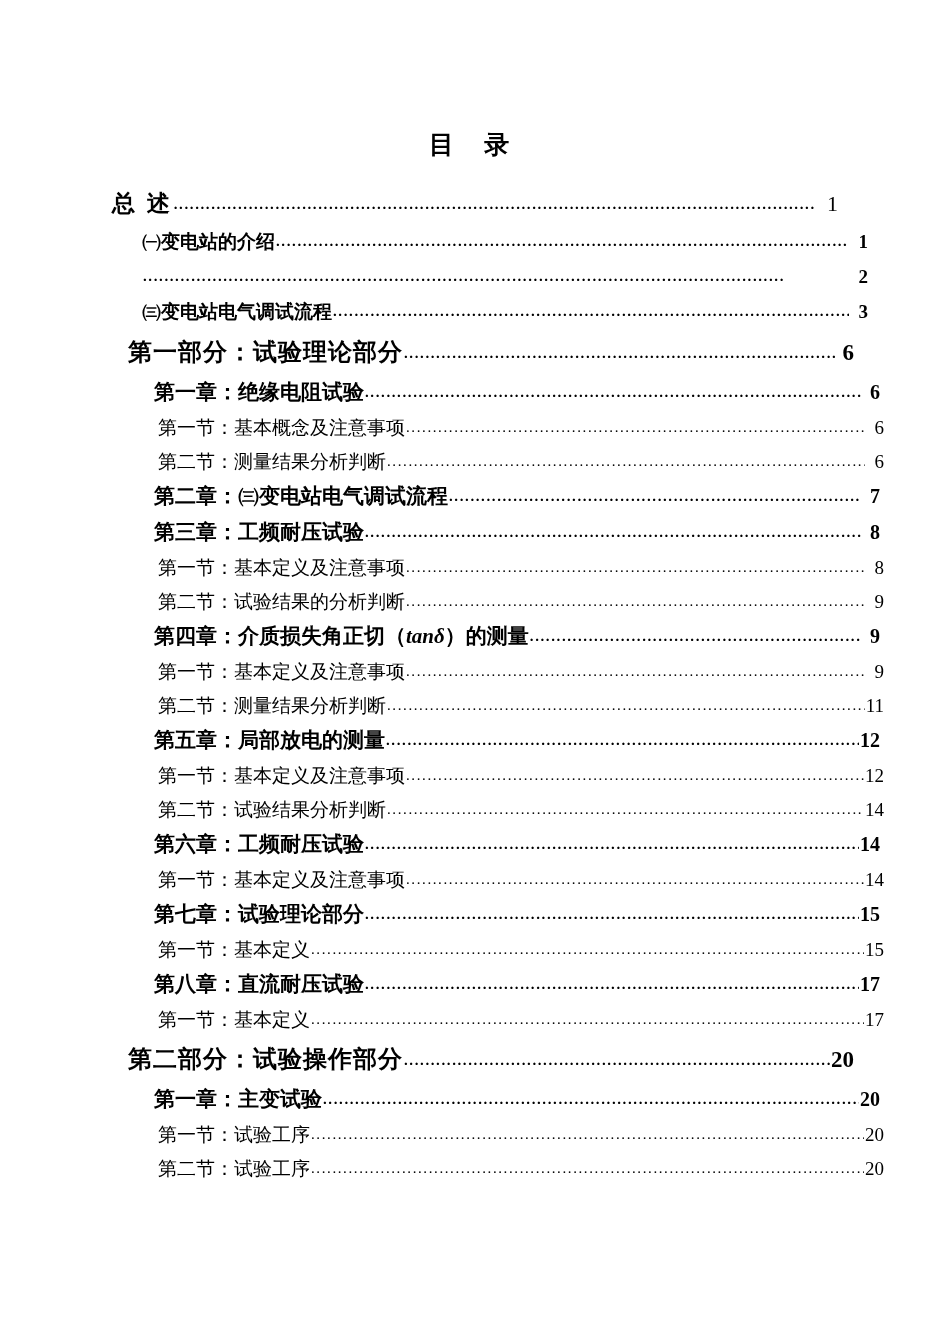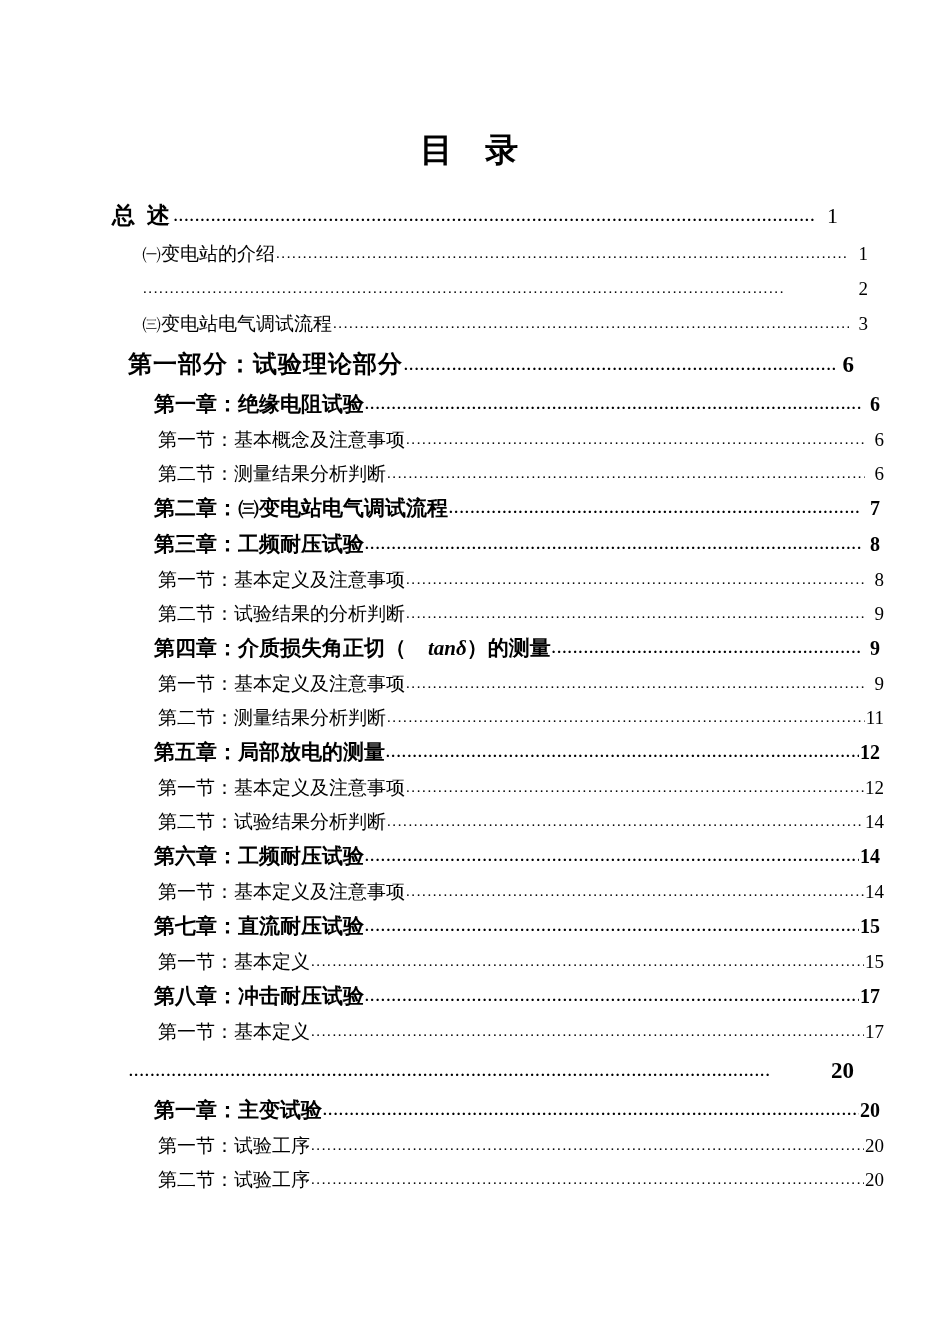--- a/index.html
+++ b/index.html
@@ -16,21 +16,21 @@
   }
   .page {
     position: relative;
     width: 950px;
     height: 1343px;
     box-sizing: border-box;
     padding: 128px 112px 0 112px;
   }
   .doc-title {
     text-align: center;
-    font-size: 33px;
+    font-size: 25px;
     font-weight: bold;
     letter-spacing: 12px;
     margin: 0 0 22px 0;
     font-family: "Liberation Serif", "DejaVu Serif", serif;
   }
   .toc {
     display: block;
   }
   .toc-row {
     display: flex;
@@ -63,21 +63,21 @@
   .lvl-top {
     font-size: 23px;
     font-weight: bold;
     letter-spacing: 3px;
     padding: 9px 0 9px 0;
   }
   .lvl-top .toc-page { font-size: 22px; font-weight: normal; letter-spacing: 0; }
 
   .lvl-sub1 {
     font-size: 19px;
-    font-weight: normal;
+    font-weight: bold;
     padding: 8px 0 8px 30px;
     align-items: flex-end;
   }
   .lvl-sub1 .toc-page { font-size: 19px; }
 
   .lvl-part {
     font-size: 24px;
     font-weight: bold;
     letter-spacing: 1px;
     padding: 11px 0 10px 16px;
@@ -95,21 +95,20 @@
   .lvl-sec {
     font-size: 19px;
     font-weight: normal;
     padding: 8px 0 7px 46px;
   }
   .lvl-sec .toc-page { font-size: 19px; }
 
   .math-italic {
     font-style: italic;
     font-family: "Liberation Serif", "DejaVu Serif", serif;
-    margin-left: 22px;
   }
 </style>
 </head>
 <body>
 
 <div class="page">
 
   <div class="doc-title">目  录</div>
 
   <div class="toc" id="toc-list">
@@ -206,40 +205,41 @@
         <span class="toc-label">第六章：工频耐压试验</span>
         <span class="toc-dots">........................................................................................................................</span>
         <span class="toc-page">14</span>
       </div>
       <div class="toc-row lvl-sec">
         <span class="toc-label">第一节：基本定义及注意事项</span>
         <span class="toc-dots">........................................................................................................................</span>
         <span class="toc-page">14</span>
       </div>
       <div class="toc-row lvl-chap">
-        <span class="toc-label">第七章：直流耐压试验</span>
+        <span class="toc-label">第七章：试验理论部分</span>
         <span class="toc-dots">........................................................................................................................</span>
         <span class="toc-page">15</span>
       </div>
       <div class="toc-row lvl-sec">
         <span class="toc-label">第一节：基本定义</span>
         <span class="toc-dots">........................................................................................................................</span>
         <span class="toc-page">15</span>
       </div>
       <div class="toc-row lvl-chap">
-        <span class="toc-label">第八章：冲击耐压试验</span>
+        <span class="toc-label">第八章：直流耐压试验</span>
         <span class="toc-dots">........................................................................................................................</span>
         <span class="toc-page">17</span>
       </div>
       <div class="toc-row lvl-sec">
         <span class="toc-label">第一节：基本定义</span>
         <span class="toc-dots">........................................................................................................................</span>
         <span class="toc-page">17</span>
       </div>
       <div class="toc-row lvl-part">
+        <span class="toc-label">第二部分：试验操作部分</span>
         <span class="toc-dots">........................................................................................................................</span>
         <span class="toc-page">20</span>
       </div>
       <div class="toc-row lvl-chap">
         <span class="toc-label">第一章：主变试验</span>
         <span class="toc-dots">........................................................................................................................</span>
         <span class="toc-page">20</span>
       </div>
       <div class="toc-row lvl-sec">
         <span class="toc-label">第一节：试验工序</span>

